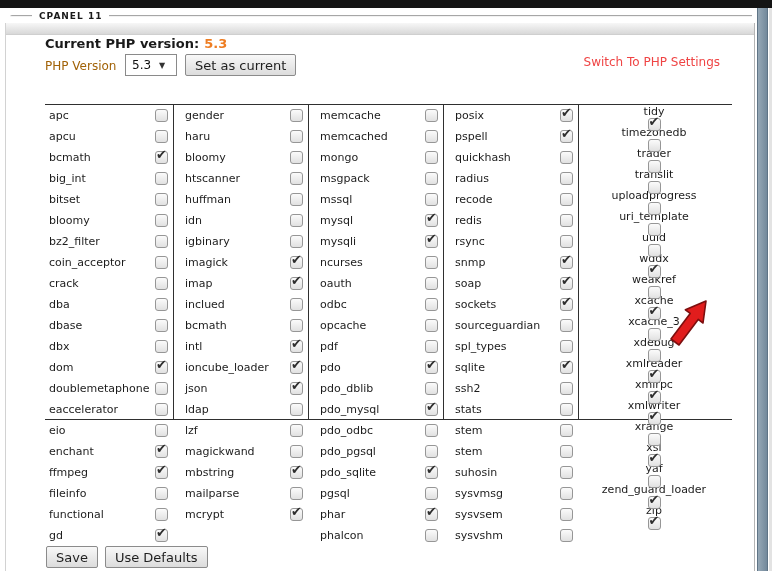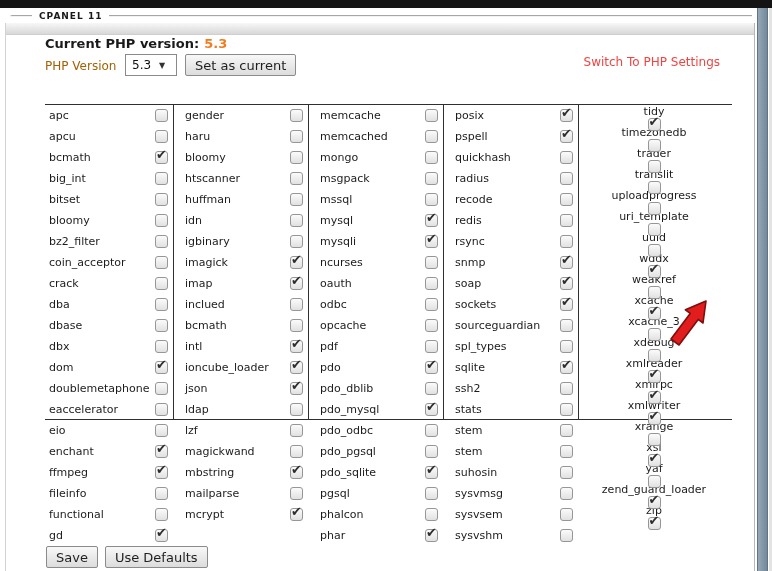--- a/index.html
+++ b/index.html
@@ -321,26 +321,26 @@
       </div>
       <div class="ext-row">
         <span class="ext-label">pdo_sqlite</span>
         <span class="cb checked"></span>
       </div>
       <div class="ext-row">
         <span class="ext-label">pgsql</span>
         <span class="cb"></span>
       </div>
       <div class="ext-row">
+        <span class="ext-label">phar</span>
+        <span class="cb checked"></span>
+      </div>
+      <div class="ext-row">
         <span class="ext-label">phalcon</span>
         <span class="cb"></span>
-      </div>
-      <div class="ext-row">
-        <span class="ext-label">phar</span>
-        <span class="cb checked"></span>
       </div>
     </div>
     <div class="ext-col">
       <div class="ext-row">
         <span class="ext-label">posix</span>
         <span class="cb checked"></span>
       </div>
       <div class="ext-row">
         <span class="ext-label">pspell</span>
         <span class="cb checked"></span>

